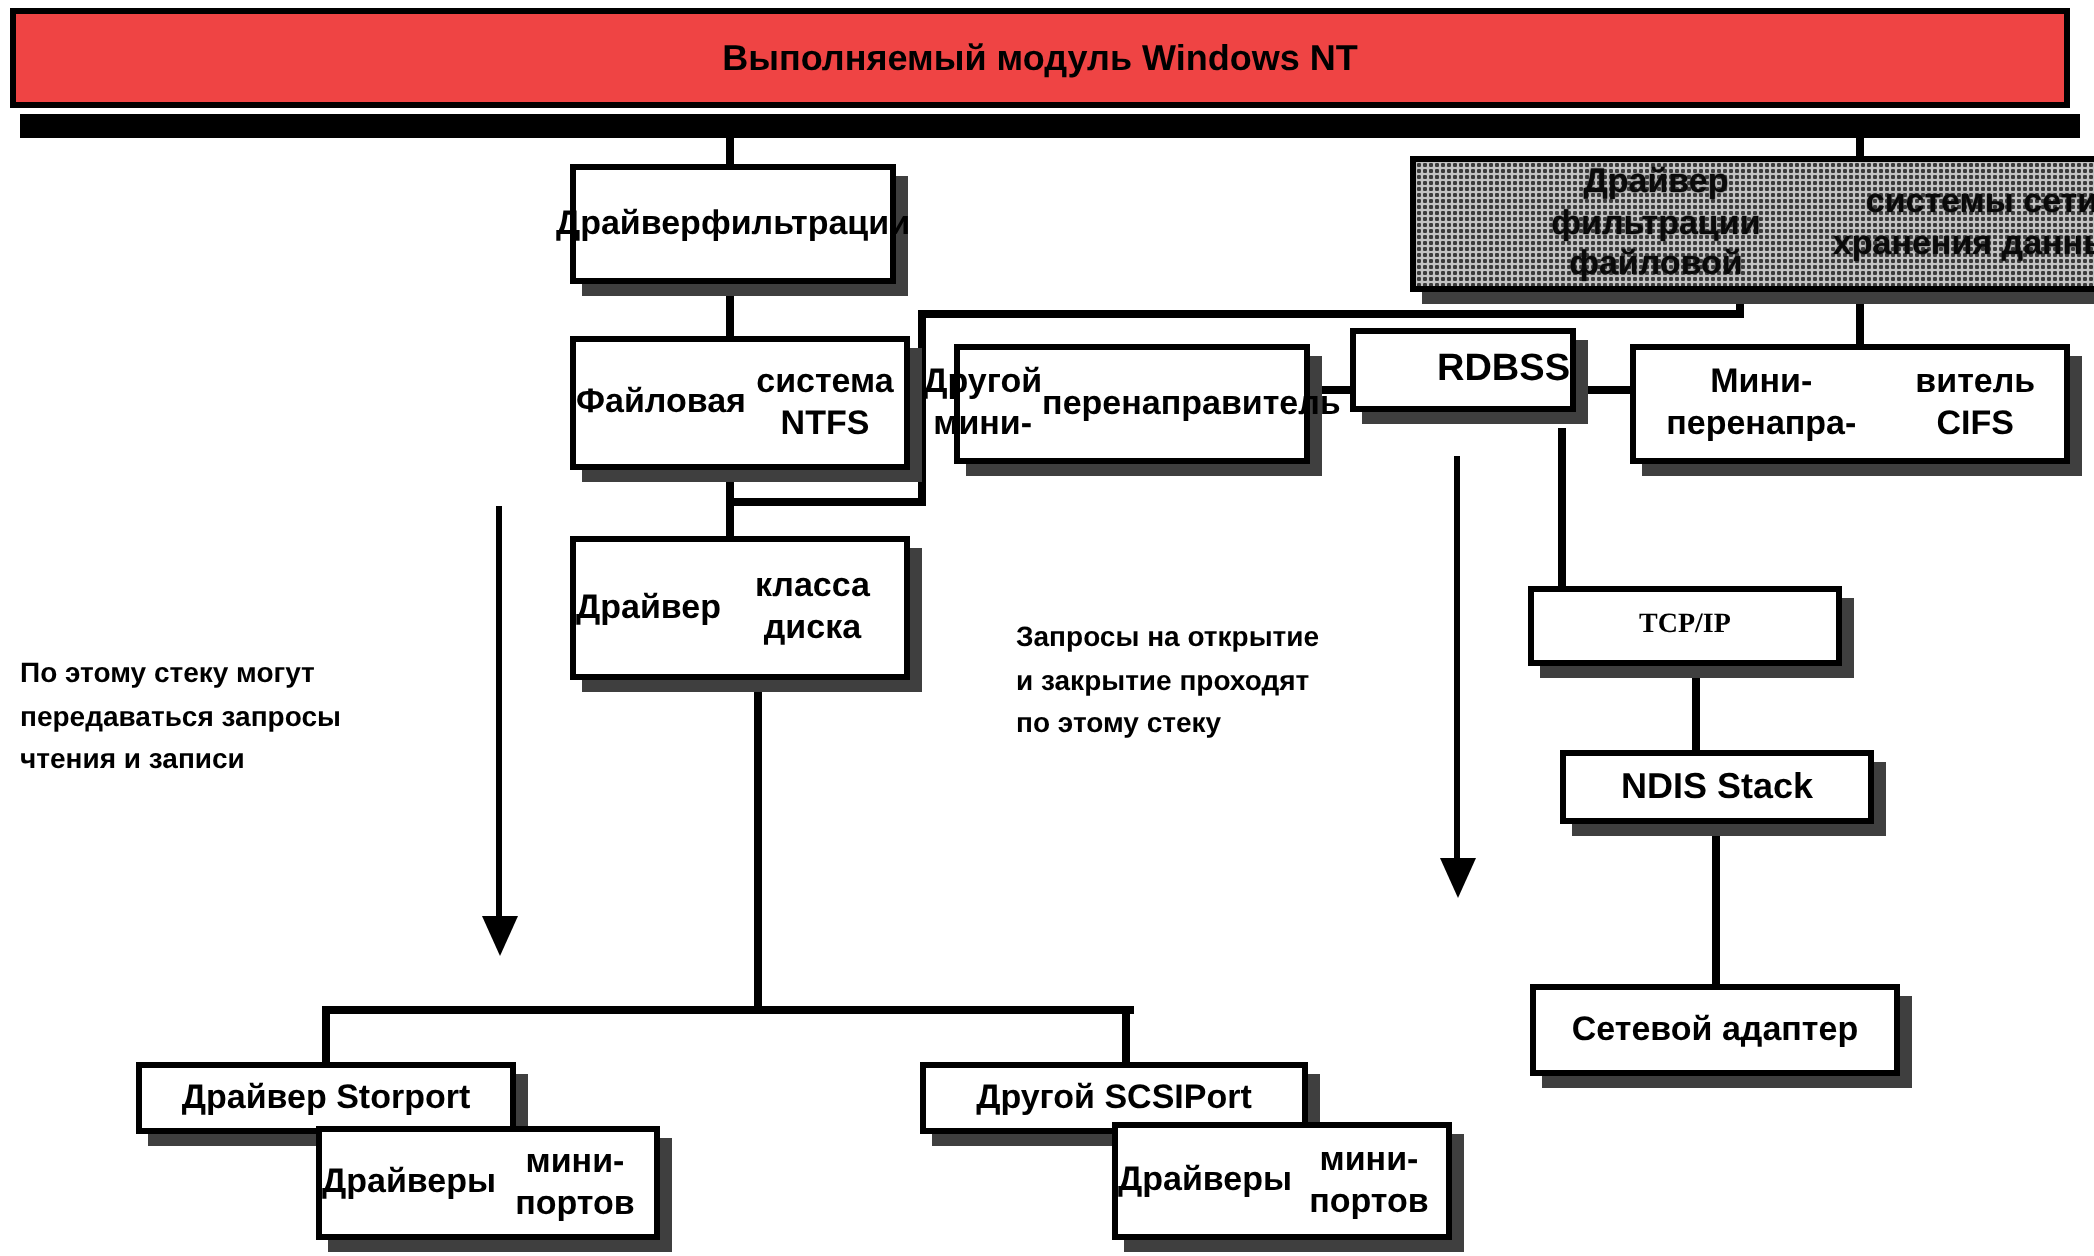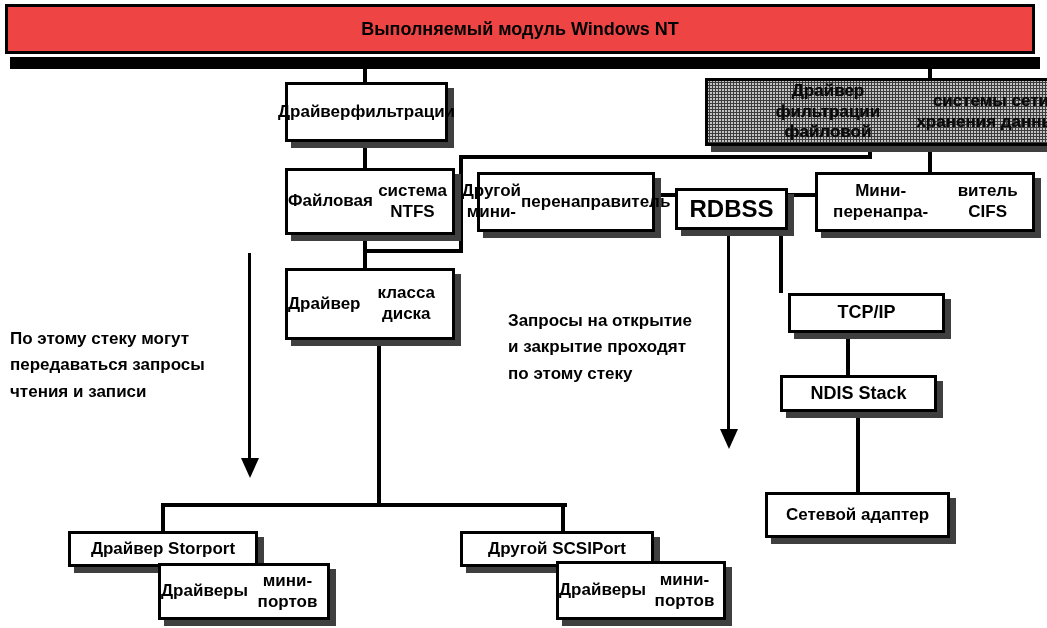--- a/index.html
+++ b/index.html
@@ -59,21 +59,21 @@
   .arrowhead {
     position: absolute;
     width: 0; height: 0;
     border-left: 9px solid transparent;
     border-right: 9px solid transparent;
     border-top: 20px solid #000;
     z-index: 1;
   }
   .annotation {
     position: absolute;
-    font-size: 17px;
+    font-size: 14px;
     font-weight: 600;
     line-height: 1.55;
     color: #000;
     z-index: 3;
   }
 </style>
 </head>
 <body>
 
 <div id="canvas">
@@ -123,29 +123,29 @@
 
   <div class="box shaded" style="left:705px;top:78px;width:326px;height:62px;padding-left:38px;">
     <span>Драйвер фильтрации файловой</span>
     <span>системы сети хранения данных</span>
   </div>
 
   <div class="box" style="left:477px;top:172px;width:172px;height:54px;">
     <span>Другой мини-</span>
     <span>перенаправитель</span>
   </div>
-  <div class="box" style="left:675px;top:188px;width:107px;height:36px;font-size:24px;">
+  <div class="box" style="left:675px;top:164px;width:107px;height:36px;font-size:19px;justify-content:flex-end;">
     <span>RDBSS</span>
   </div>
   <div class="box" style="left:815px;top:172px;width:214px;height:54px;">
     <span>Мини-перенапра-</span>
     <span>витель CIFS</span>
   </div>
 
-  <div class="box" style="left:788px;top:293px;width:151px;height:34px;font-size:18px;">
+  <div class="box" style="left:764px;top:293px;width:151px;height:34px;font-size:14px;font-family:Liberation Serif, serif;">
     <span>TCP/IP</span>
   </div>
   <div class="box" style="left:780px;top:375px;width:151px;height:31px;font-size:18px;">
     <span>NDIS Stack</span>
   </div>
   <div class="box" style="left:765px;top:492px;width:179px;height:40px;">
     <span>Сетевой адаптер</span>
   </div>
 
   <div class="box" style="left:68px;top:531px;width:184px;height:30px;">

